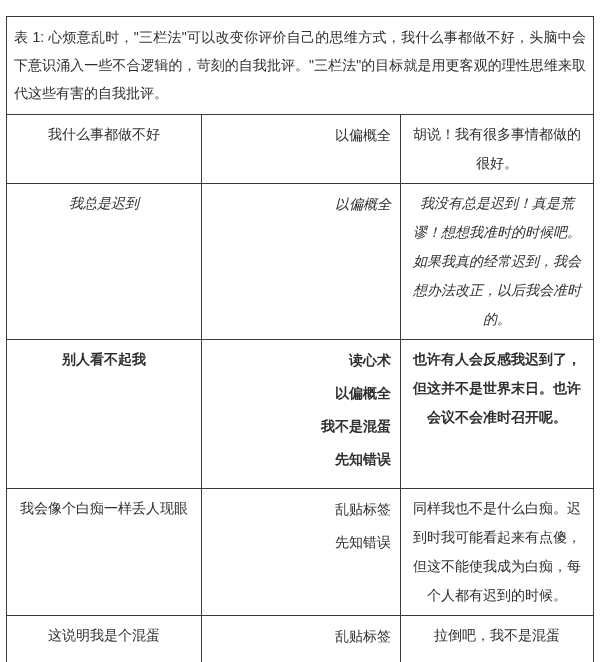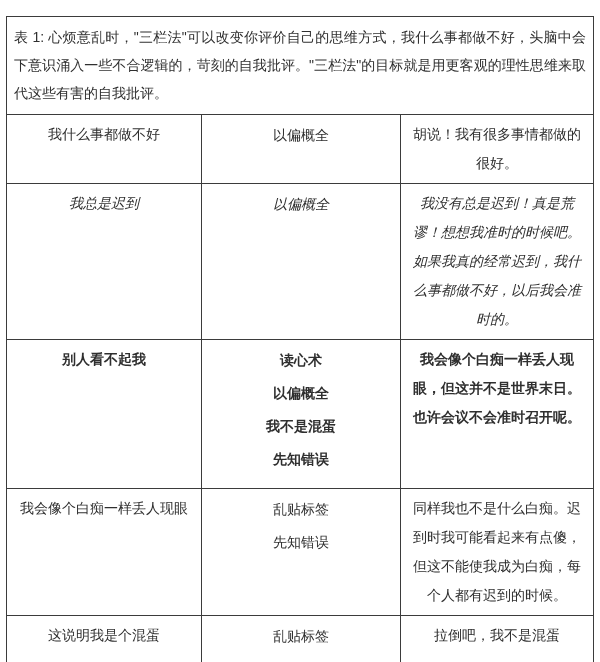--- a/index.html
+++ b/index.html
@@ -40,20 +40,21 @@
     text-align: center;
     padding: 5px 9px;
     line-height: 29px;
   }
   td.col3 {
     padding: 5px 10px;
   }
   .distortion-item {
     line-height: 30px;
     margin-bottom: 3px;
+    text-align: right;
   }
   
   tbody tr:nth-child(2) td { height: 69px; margin-top: 8px; }
   tbody tr:nth-child(3) td { height: 150px; font-style: italic; }
   tbody tr:nth-child(4) td { height: 149px; font-weight: bold; }
   tbody tr:nth-child(5) td { height: 41px; }
   tbody tr:nth-child(6) td { height: 121px; }
 </style>
 </head>
 <body>
@@ -76,32 +77,32 @@
             <div class="distortion-item">以偏概全</div>
           </td>
     <td class="cell col3">胡说！我有很多事情都做的很好。</td>
   </tr>
 
   <tr>
     <td class="cell col1">我总是迟到</td>
     <td class="cell col2">
             <div class="distortion-item">以偏概全</div>
           </td>
-    <td class="cell col3">我没有总是迟到！真是荒谬！想想我准时的时候吧。如果我真的经常迟到，我什么事都做不好，以后我会准时的。</td>
+    <td class="cell col3">我没有总是迟到！真是荒谬！想想我准时的时候吧。如果我真的经常迟到，我会想办法改正，以后我会准时的。</td>
   </tr>
 
   <tr>
     <td class="cell col1">别人看不起我</td>
     <td class="cell col2">
             <div class="distortion-item">读心术</div>
             <div class="distortion-item">以偏概全</div>
             <div class="distortion-item">我不是混蛋</div>
             <div class="distortion-item">先知错误</div>
           </td>
-    <td class="cell col3">我会像个白痴一样丢人现眼，但这并不是世界末日。也许会议不会准时召开呢。</td>
+    <td class="cell col3">也许有人会反感我迟到了，但这并不是世界末日。也许会议不会准时召开呢。</td>
   </tr>
 
   <tr>
     <td class="cell col1">我会像个白痴一样丢人现眼</td>
     <td class="cell col2">
             <div class="distortion-item">乱贴标签</div>
             <div class="distortion-item">先知错误</div>
           </td>
     <td class="cell col3">同样我也不是什么白痴。迟到时我可能看起来有点傻，但这不能使我成为白痴，每个人都有迟到的时候。</td>
   </tr>

